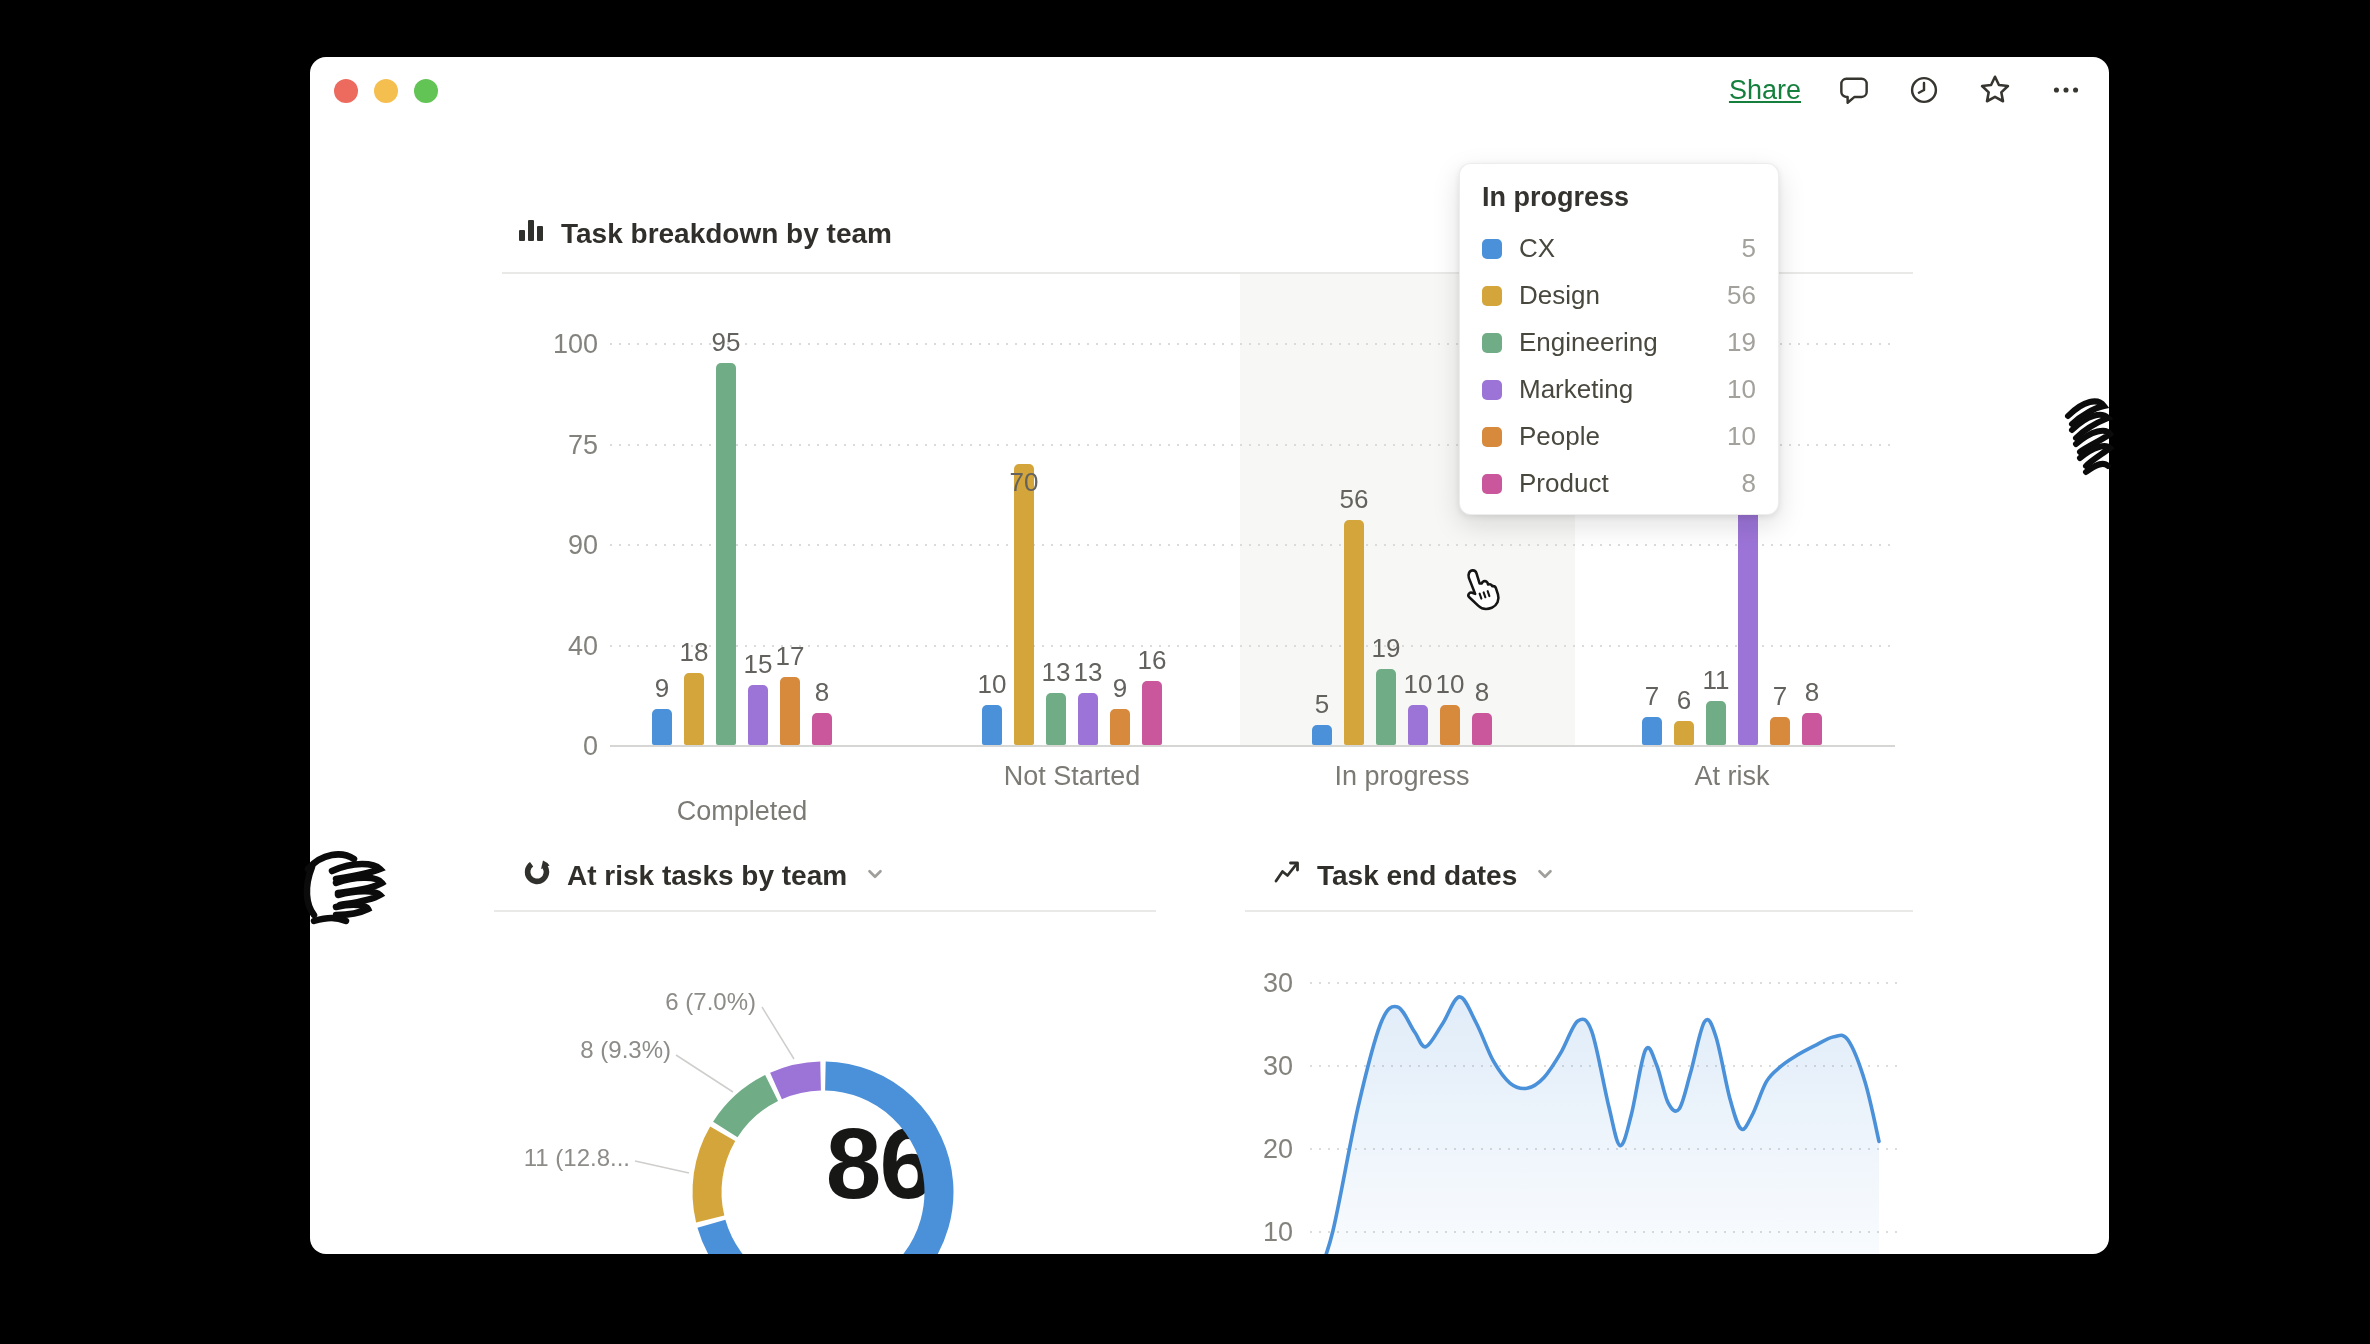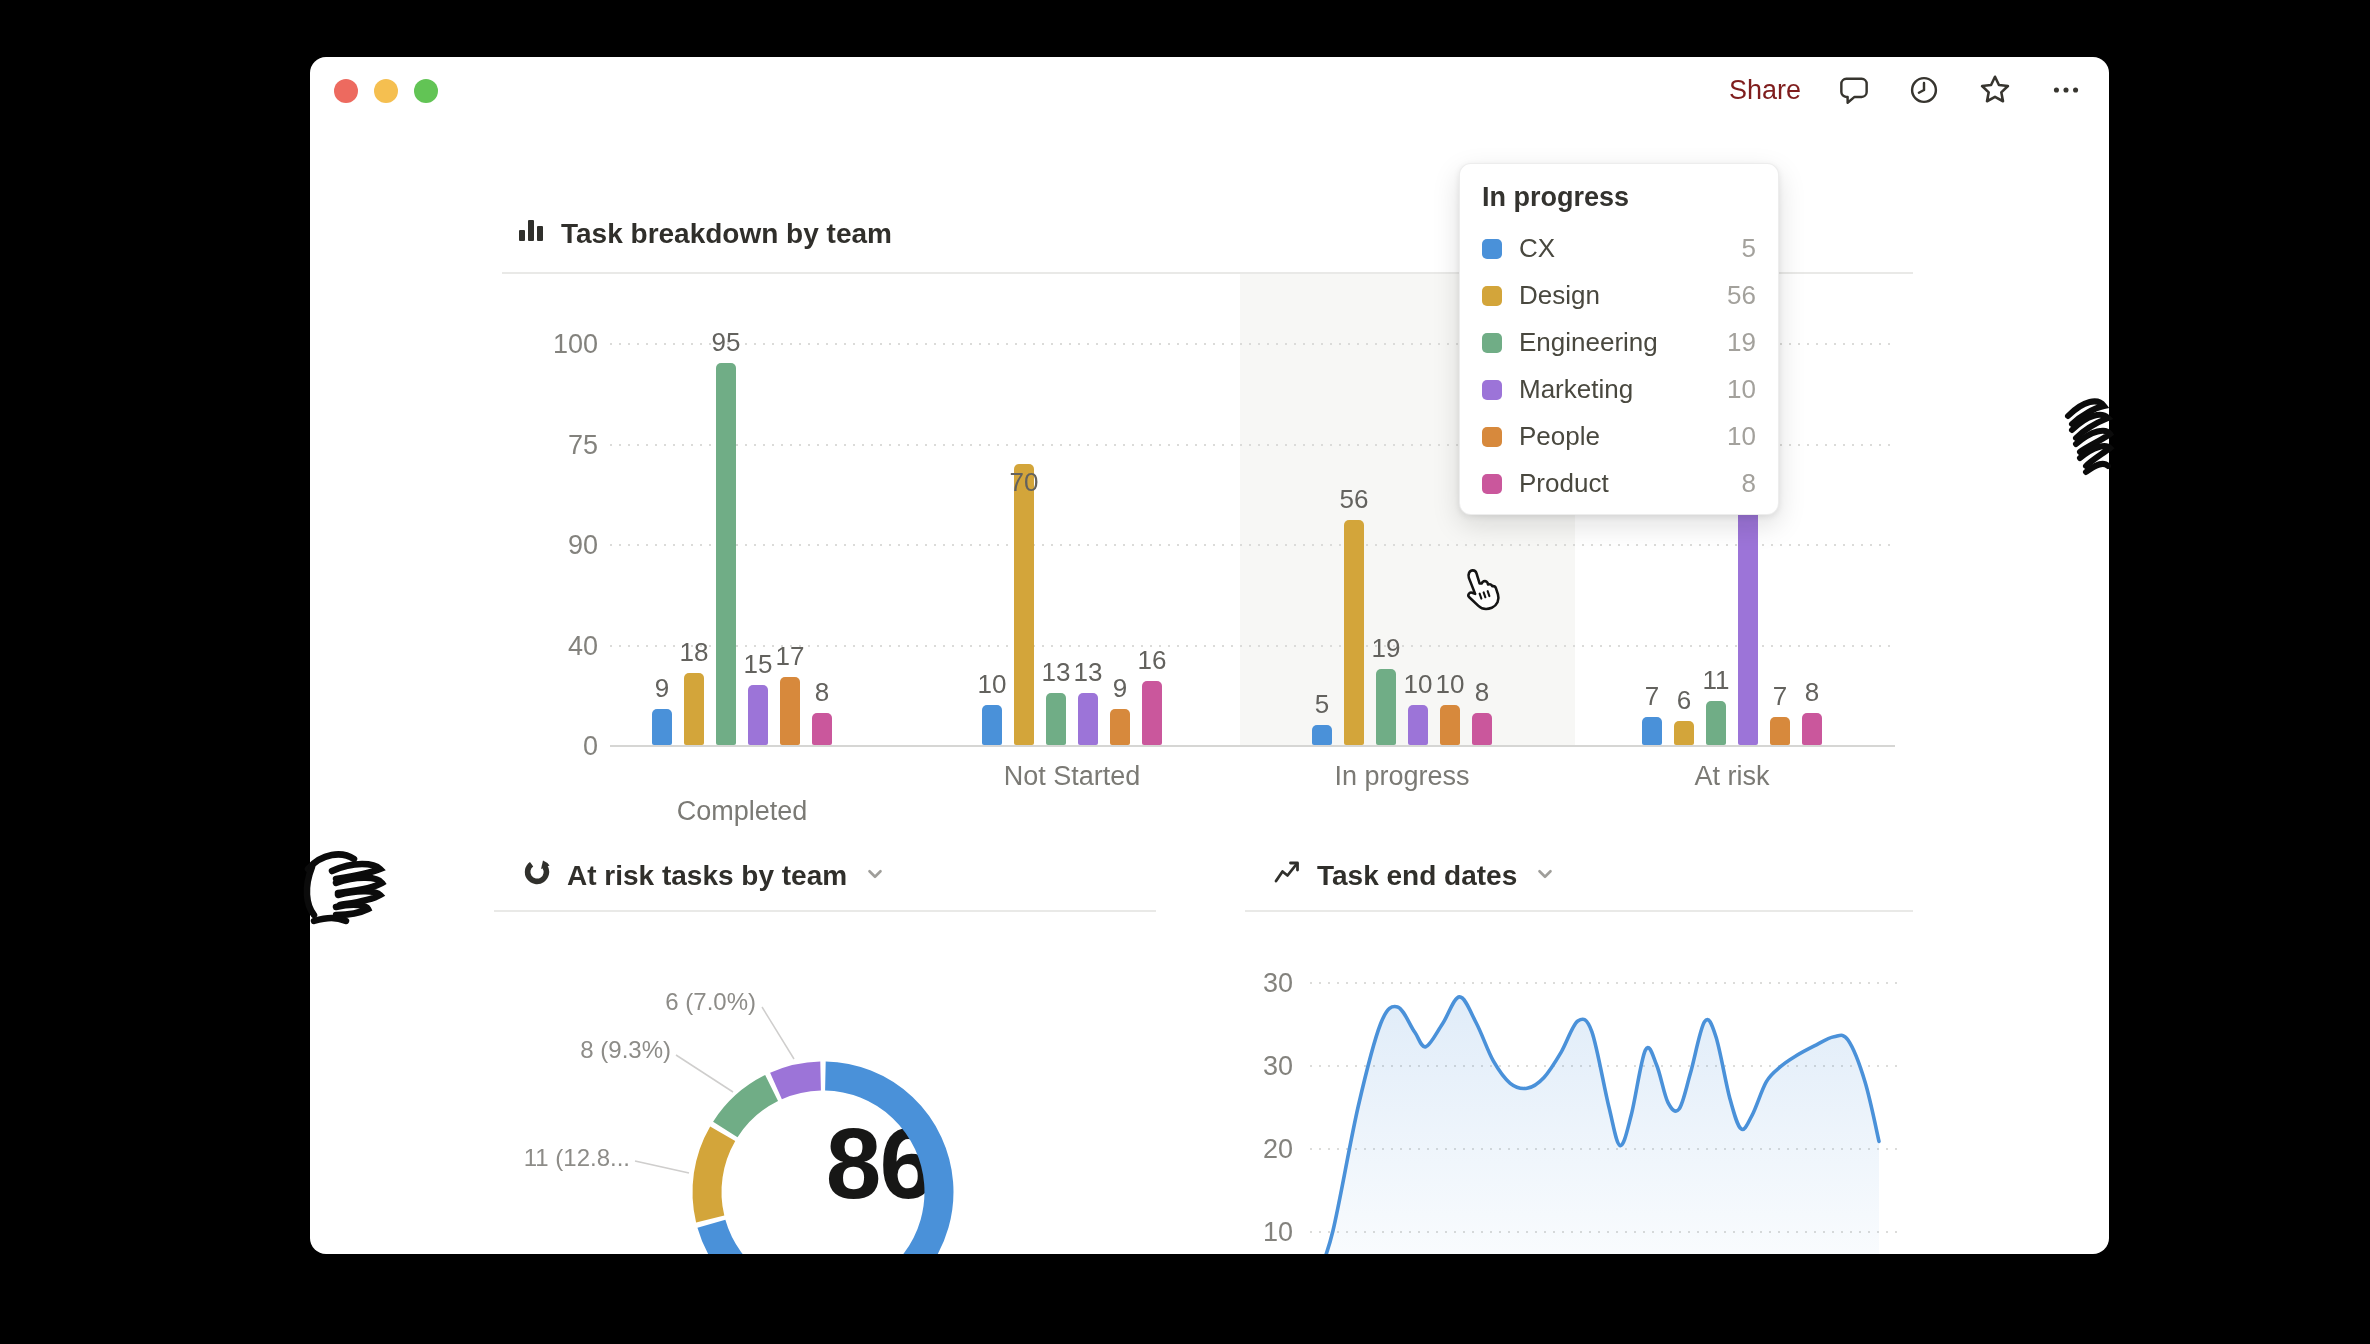--- a/index.html
+++ b/index.html
@@ -4,21 +4,21 @@
 <style>
   html,body{margin:0;padding:0;background:#000;}
   body{width:2370px;height:1344px;position:relative;overflow:hidden;
        font-family:"Liberation Sans", sans-serif; -webkit-font-smoothing:antialiased;}
   .window{position:absolute;left:310px;top:57px;width:1799px;height:1197px;
           background:#fff;border-radius:16px;overflow:hidden;}
   
   .traffic{position:absolute;left:24px;top:22px;display:flex;gap:16px;}
   .traffic span{width:24px;height:24px;border-radius:50%;display:block;}
   .topbar-right{position:absolute;right:26px;top:15px;display:flex;align-items:center;gap:36px;color:#37352f;}
-  .share{font-size:27px;color:#7f1d1d;}
+  .share{font-size:27px;color:#15803d;text-decoration:underline;}
   .tb-icon{display:flex;align-items:center;justify-content:center;}
   
   .card-title{position:absolute;display:flex;align-items:center;gap:15px;
               font-size:28px;font-weight:600;color:#302f2b;}
   .divider{position:absolute;height:2px;background:#e9e9e7;}
   
   #barplot{position:absolute;inset:0;}
   .band{position:absolute;left:930px;top:217px;width:335px;height:471px;background:#f7f7f5;}
   .gridline{position:absolute;left:300px;width:1285px;height:2px;
             background:repeating-linear-gradient(to right,#dbdbd9 0 2px,transparent 2px 9px);}

